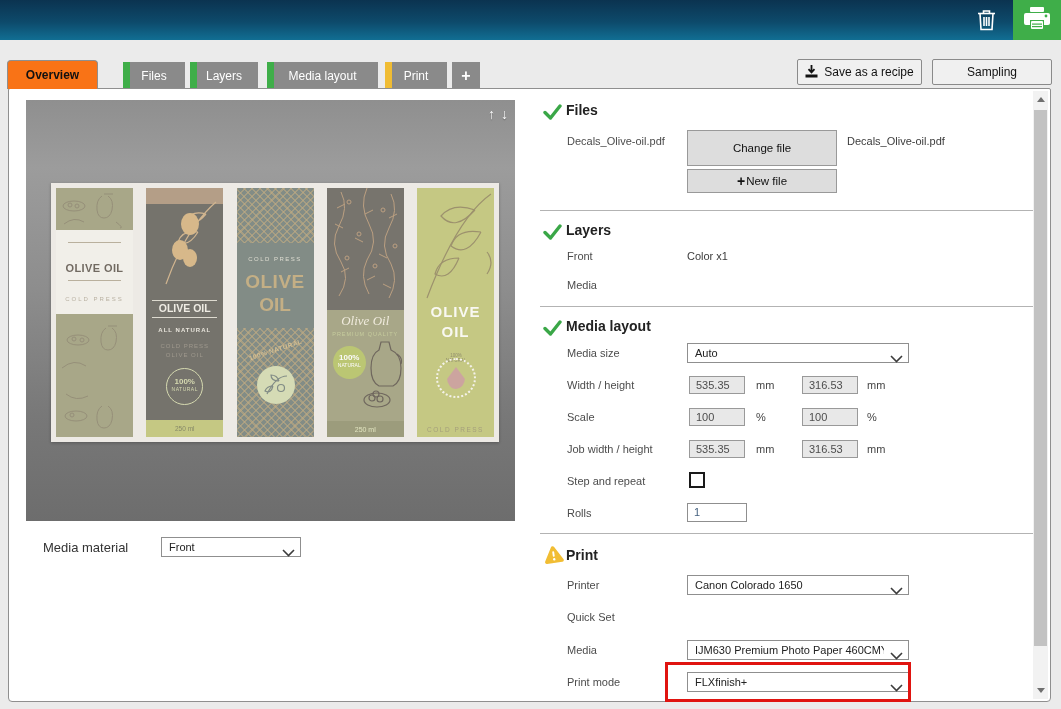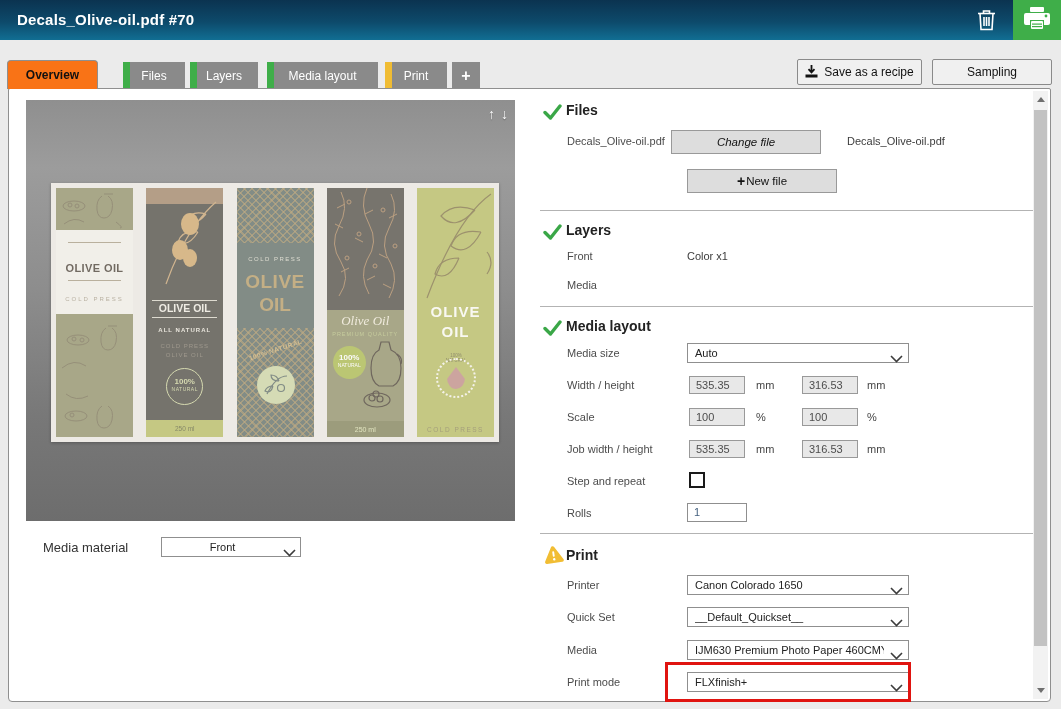--- a/index.html
+++ b/index.html
@@ -101,21 +101,21 @@
   .p5 { background:#b6bc60; }
   .p5 .w1 { top:116px; font-size:15px; font-weight:bold; color:#fdfdf6; letter-spacing:1px; }
   .p5 .w2 { top:136px; font-size:15px; font-weight:bold; color:#fdfdf6; letter-spacing:1px; }
   .p5 .badge5 { position:absolute; left:19px; top:170px; width:40px; height:40px; border:2px dotted #f6f4ea;
     border-radius:50%; display:flex; align-items:center; justify-content:center; }
   .p5 .drop { width:18px; height:22px; background:#c08c86; border-radius:50% 50% 50% 50% / 60% 60% 40% 40%;
     clip-path:polygon(50% 0,100% 55%,100% 100%,0 100%,0 55%); border-radius:0 0 50% 50%; }
   .p5 .badgecap { position:absolute; left:24px; top:165px; font-size:4.5px; color:#6f6b42; width:30px; text-align:center; }
   .p5 .footer { bottom:4px; top:auto; position:absolute; font-size:6.5px; letter-spacing:1.5px; color:#8b8457; }
   
-  .mm-row { position:absolute; left:34px; top:448px; height:22px;text-align:center; }
+  .mm-row { position:absolute; left:34px; top:448px; height:22px; }
   .mm-label { position:absolute; left:0; top:3px; font-size:13px; color:#333; white-space:nowrap; }
   .mm-dd { position:absolute; left:118px; top:0; width:140px; }
   
   .dd { position:relative; height:20px; border:1px solid #8f8f8f; background:#fff; cursor:pointer; }
   .dd .val { position:absolute; left:7px; right:24px; top:0; line-height:18px; font-size:11px;
     color:#222; white-space:nowrap; overflow:hidden; }
   .dd .chev { position:absolute; right:4px; top:5px; width:14px; height:9px; background:#fff; }
   .inp { height:18px; border:1px solid #999; background:#e8e8e8; font-size:11px; color:#4d4d4d;
     line-height:16px; padding-left:6px; }
   .inp.editable { background:#fff; border-color:#8f8f8f; color:#44607f; height:19px; }
@@ -142,21 +142,20 @@
   .sb-up { top:0; } .sb-down { bottom:0; }
   .sb-thumb { position:absolute; left:1px; top:19px; width:13px; height:536px; background:#c2c2c2; cursor:pointer; }
   .tri { width:0; height:0; border-left:4px solid transparent; border-right:4px solid transparent; }
   .tri.up { border-bottom:5px solid #6f6f6f; }
   .tri.down { border-top:5px solid #6f6f6f; }
 </style>
 </head>
 <body>
 
 <div class="titlebar">
-  <div class="title">Decals_Olive-oil.pdf #70</div>
   <div class="trash-btn">
     <span>
       <svg width="21" height="23" viewBox="0 0 21 23" fill="none" stroke="#fff" stroke-width="1.6">
         <path d="M2 5.5 h17"></path>
           <path d="M7.5 5 v-2 h6 v2"></path>
         <path d="M4 5.5 l1 16 h11 l1-16"></path>
         <path d="M8 9 v9 M10.5 9 v9 M13 9 v9"></path>
       </svg>
     </span>
   </div>
@@ -342,21 +341,21 @@
 
   <div class="rightcol">
 
     <span class="sec-icon" style="top:15px">
       <svg width="19" height="16" viewBox="0 0 19 16">
           <path d="M2 8.5 L7.5 14 L17 2" fill="none" stroke="#3aa747" stroke-width="3.4" stroke-linecap="round" stroke-linejoin="round"></path>
         </svg>
     </span>
     <div class="sec-head" style="top:13px">Files</div>
     <span class="rlabel" style="top:46px">Decals_Olive-oil.pdf</span>
-    <div class="btn" style="left:140px; top:41px; width:150px; height:24px;font-style:italic;">
+    <div class="btn" style="left:156px; top:41px; width:150px; height:36px;">
       <span>Change file</span>
     </div>
     <span class="rvalue" style="left:316px; top:46px">Decals_Olive-oil.pdf</span>
     <div class="btn" style="left:156px; top:80px; width:150px; height:24px;">
       <b style="font-size:14px; margin-right:1px;">+</b>
       <span>New file</span>
     </div>
     <div class="hr" style="top:121px"></div>
 
     <span class="sec-icon" style="top:135px">
@@ -426,28 +425,20 @@
     <div class="dd w220" style="left:156px; top:486px">
       <span class="val">Canon Colorado 1650</span>
       <span class="chev">
         <svg width="13" height="8" viewBox="0 0 13 8">
             <path d="M1 1 L6.5 6.5 L12 1" fill="none" stroke="#3c3c3c" stroke-width="1.6"></path>
           </svg>
       </span>
     </div>
 
     <span class="rlabel" style="top:522px">Quick Set</span>
-    <div class="dd w220" style="left:156px; top:518px">
-      <span class="val">__Default_Quickset__</span>
-      <span class="chev">
-        <svg width="13" height="8" viewBox="0 0 13 8">
-            <path d="M1 1 L6.5 6.5 L12 1" fill="none" stroke="#3c3c3c" stroke-width="1.6"></path>
-          </svg>
-      </span>
-    </div>
 
     <span class="rlabel" style="top:555px">Media</span>
     <div class="dd w220" style="left:156px; top:551px">
       <span class="val">IJM630 Premium Photo Paper 460CMYKSS-8</span>
       <span class="chev">
         <svg width="13" height="8" viewBox="0 0 13 8">
             <path d="M1 1 L6.5 6.5 L12 1" fill="none" stroke="#3c3c3c" stroke-width="1.6"></path>
           </svg>
       </span>
     </div>

